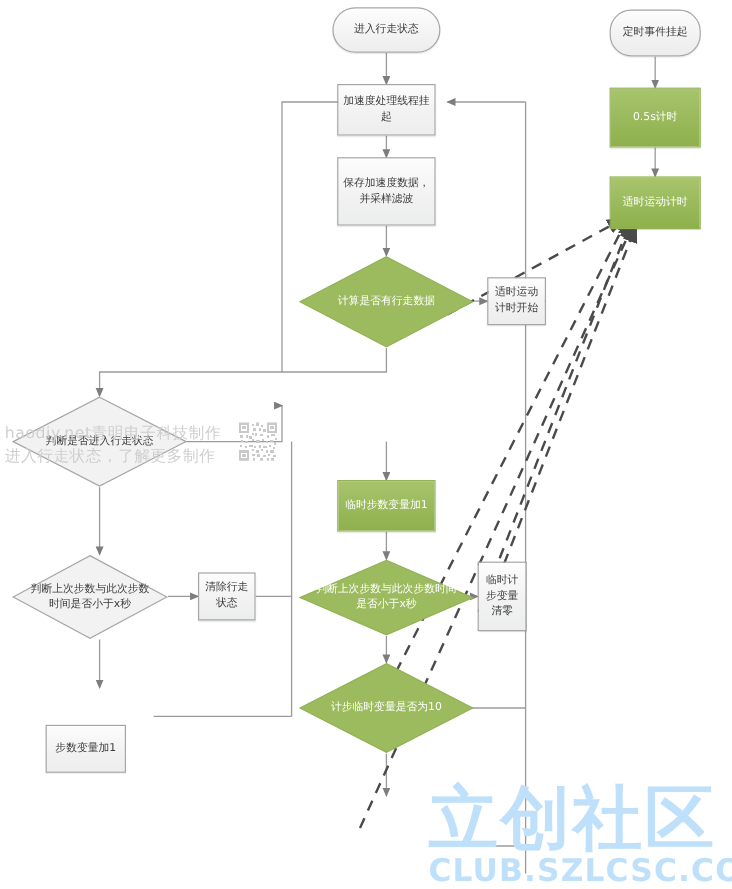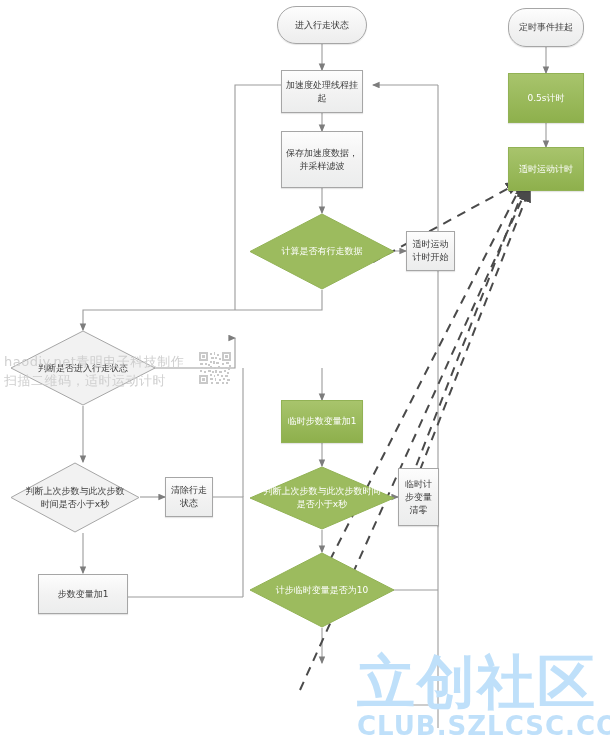--- a/index.html
+++ b/index.html
@@ -173,21 +173,21 @@
     <svg class="dshape" viewBox="0 0 130 71" preserveAspectRatio="none">
       <polygon points="65,1 129,35.5 65,70 1,35.5" fill="#f2f2f2" stroke="#a6a6a6" stroke-width="1"></polygon>
     </svg>
     <span class="dlabel">判断上次步数与此次步数时间是否小于x秒</span>
   </div>
 
   <div class="node proc" style="left:165px;top:477px;width:48px;height:40px;">
     <span>清除行走状态</span>
   </div>
 
-  <div class="node proc" style="left:38px;top:574px;width:90px;height:40px;">
+  <div class="node proc" style="left:38px;top:604px;width:67px;height:40px;">
     <span>步数变量加1</span>
   </div>
 
   <div class="node dec greenD" style="left:249px;top:466px;width:146px;height:64px;">
     <svg class="dshape" viewBox="0 0 146 64" preserveAspectRatio="none">
       <polygon points="73,1 145,32 73,63 1,32" fill="#9cbb5e" stroke="#92b255" stroke-width="1"></polygon>
     </svg>
     <span class="dlabel">判断上次步数与此次步数时间是否小于x秒</span>
   </div>
 
@@ -209,21 +209,21 @@
 
   <div class="node green" style="left:508px;top:73px;width:76px;height:50px;">
     <span>0.5s计时</span>
   </div>
 
   <div class="node green" style="left:508px;top:147px;width:76px;height:44px;">
     <span>适时运动计时</span>
   </div>
 
   <div class="wm-text" style="left:4px;top:352px;">haodiy.net青明电子科技制作</div>
-  <div class="wm-text" style="left:4px;top:371px;">扫描二维码，适时运动计时</div>
+  <div class="wm-text" style="left:4px;top:371px;">进入行走状态，了解更多制作</div>
 
   <div class="wm-qr" style="left:199px;top:352px;width:32px;height:32px;">
     <svg viewBox="0 0 33 33" width="32" height="32" shape-rendering="crispEdges">
       <rect width="33" height="33" fill="#ffffff" fill-opacity="0"></rect>
       <g fill="#c9c9c9">
         <rect x="0" y="0" width="9" height="9"></rect>
           <rect x="2" y="2" width="5" height="5" fill="#ffffff"></rect>
           <rect x="3" y="3" width="3" height="3"></rect>
         <rect x="24" y="0" width="9" height="9"></rect>
           <rect x="26" y="2" width="5" height="5" fill="#ffffff"></rect>

